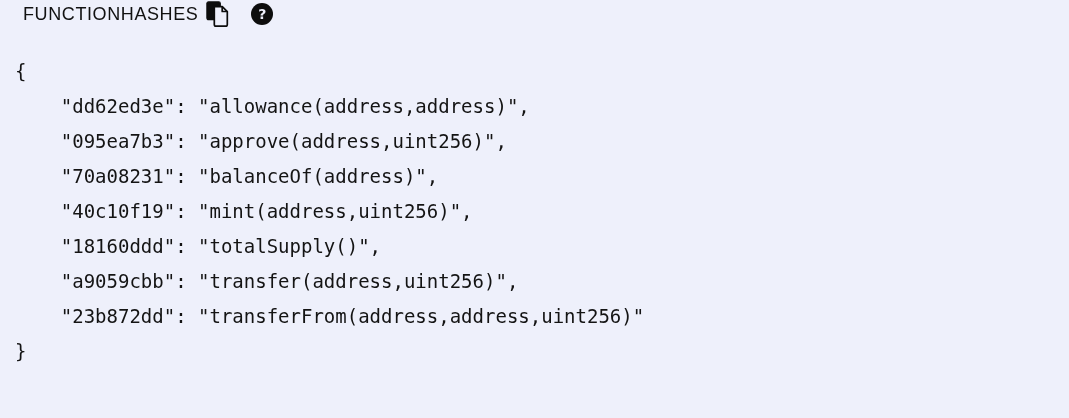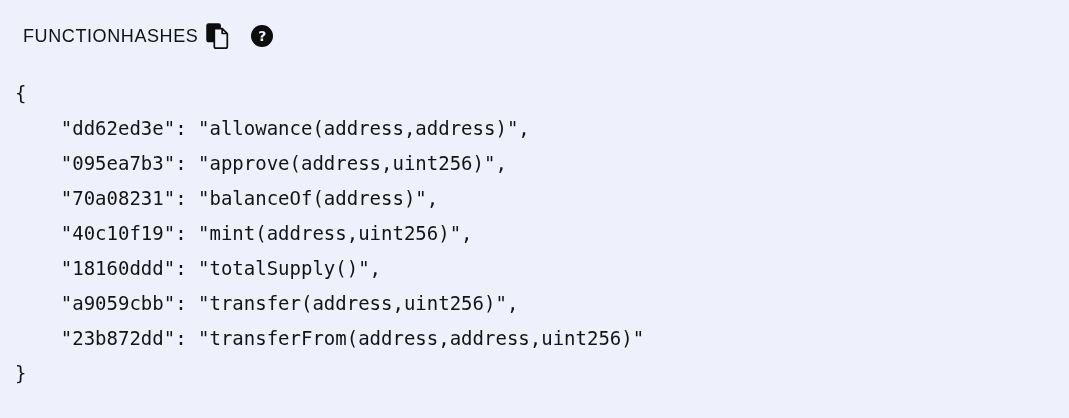--- a/index.html
+++ b/index.html
@@ -10,21 +10,21 @@
     width: 1069px;
     height: 418px;
     background: #EEF0FB;
     font-family: "Liberation Sans", sans-serif;
     overflow: hidden;
   }
   .panel {
     box-sizing: border-box;
     width: 1065px;
     height: 418px;
-    padding-top: 22px;
+    padding-top: 0;
   }
   .header {
     display: flex;
     align-items: center;
     height: 28px;
     margin-left: 23px;
   }
   .title {
     font-size: 18px;
     font-weight: 400;

